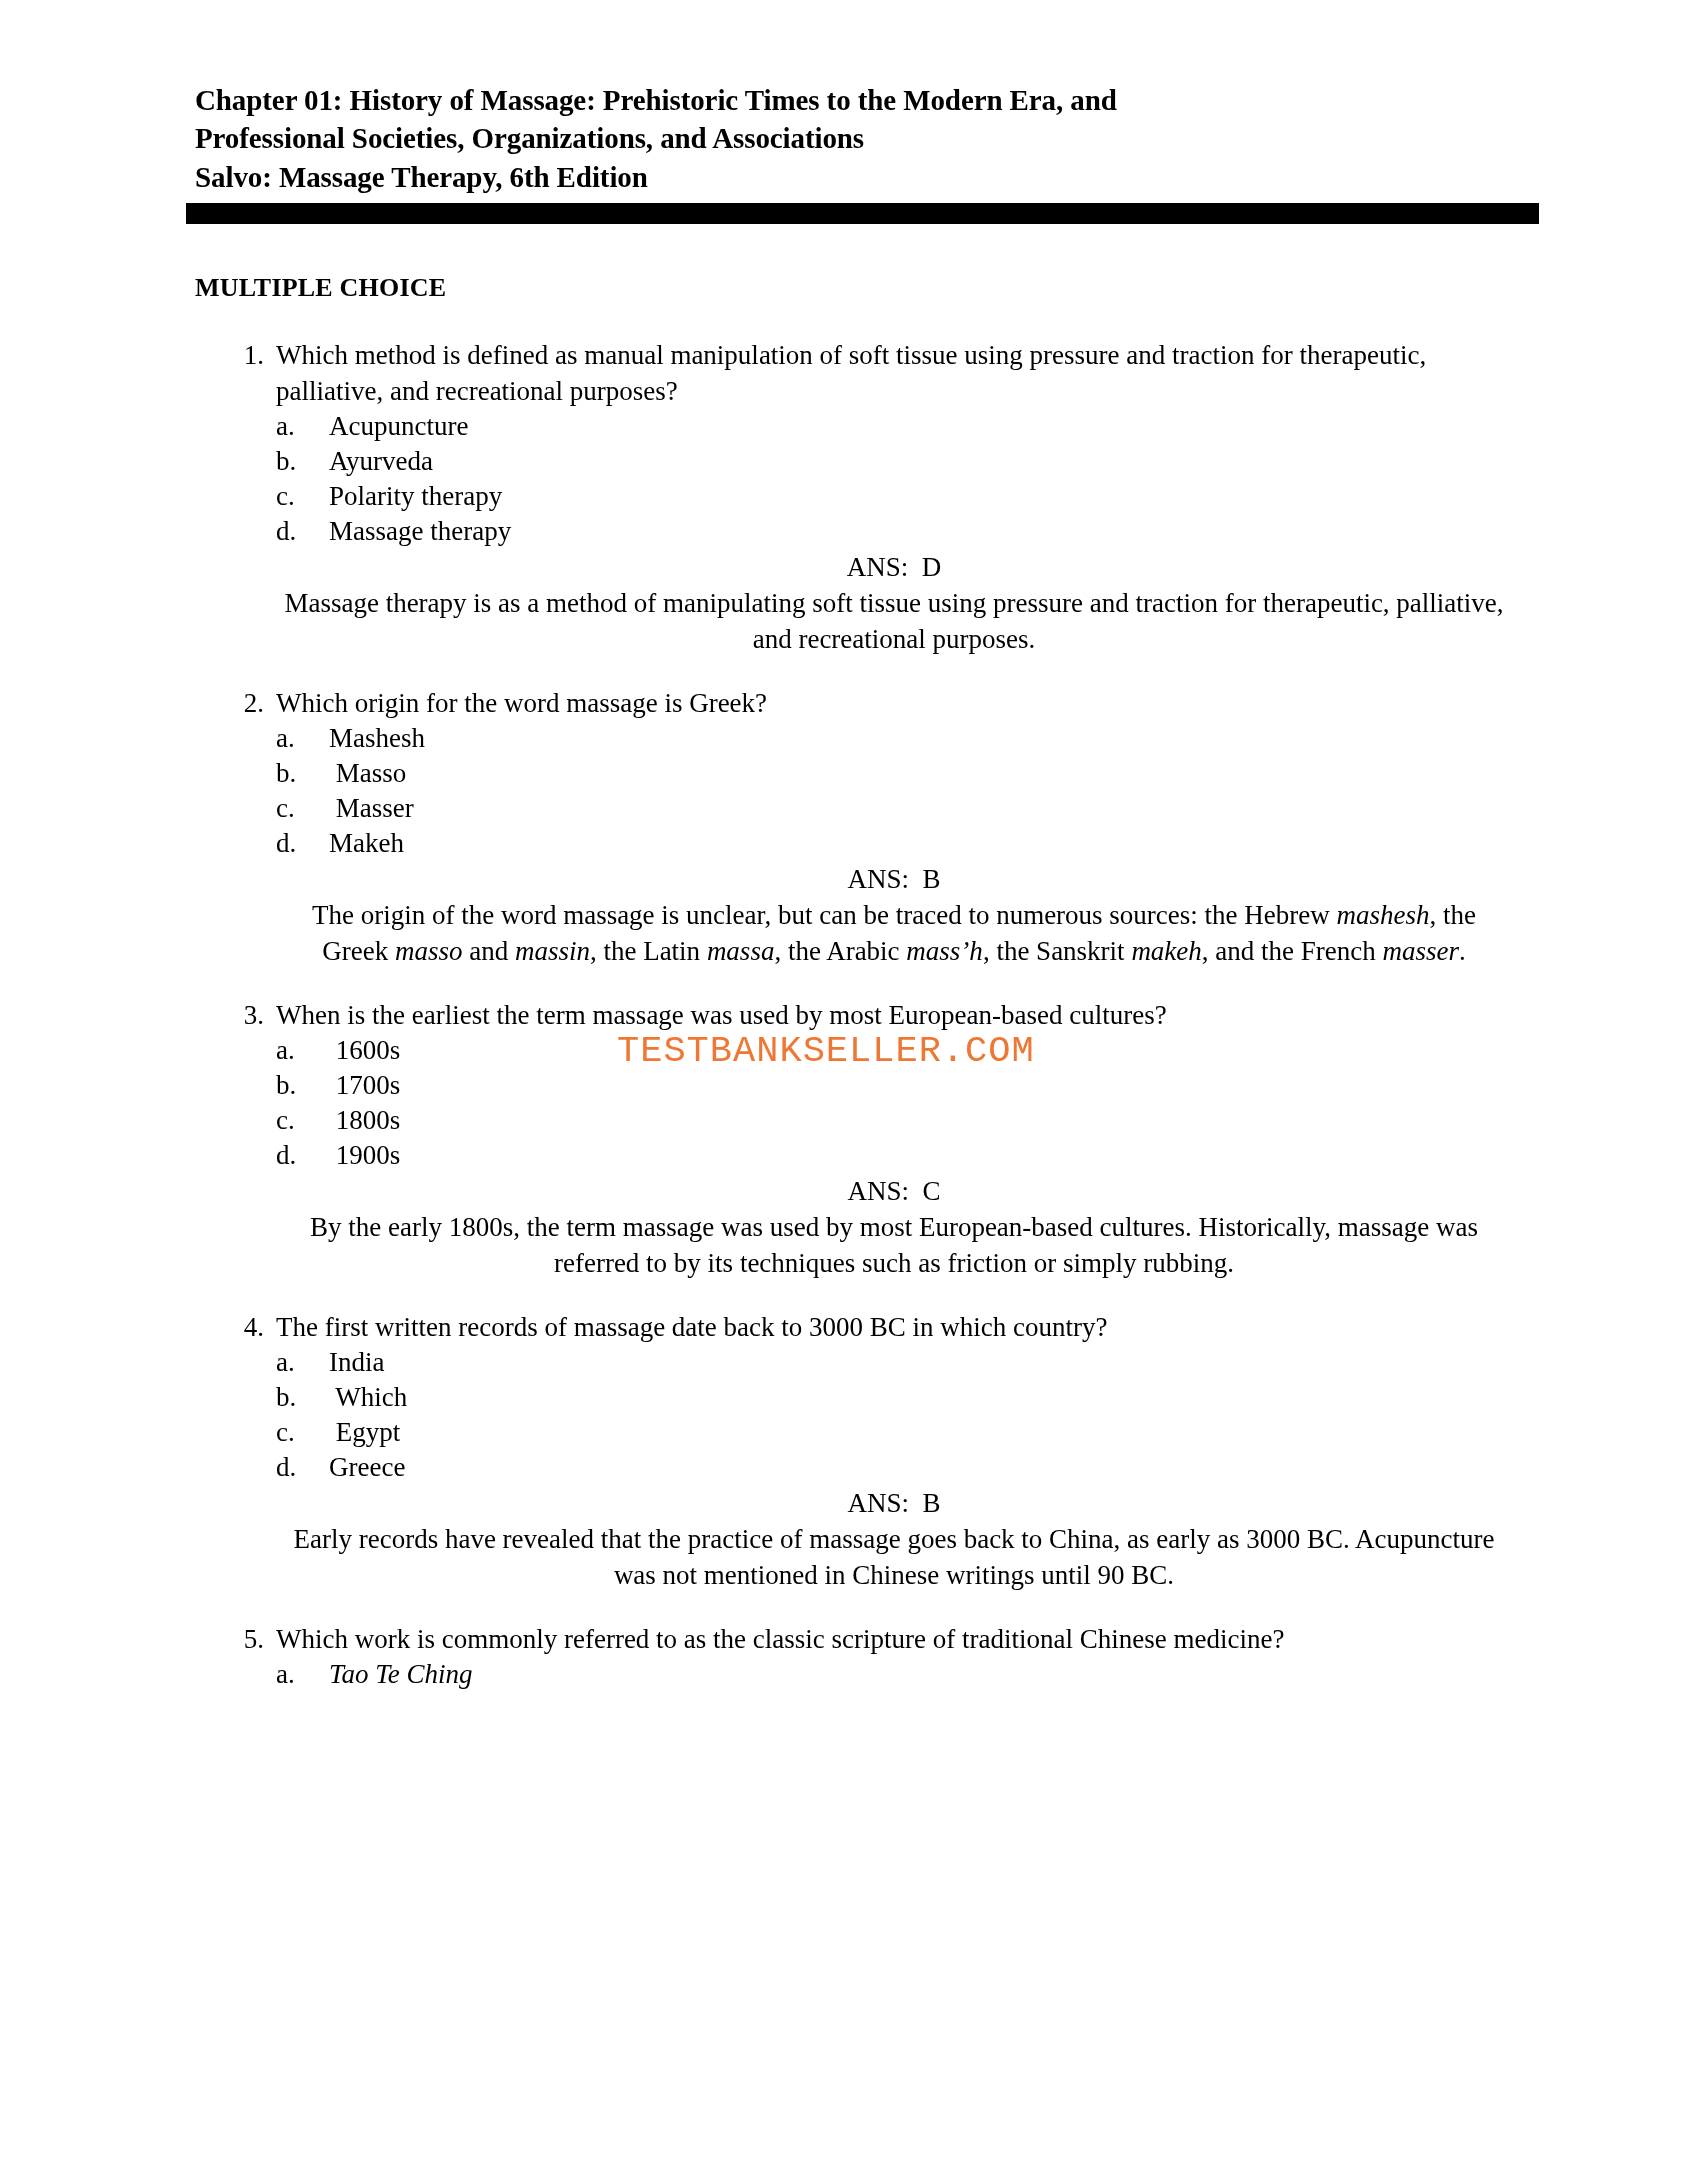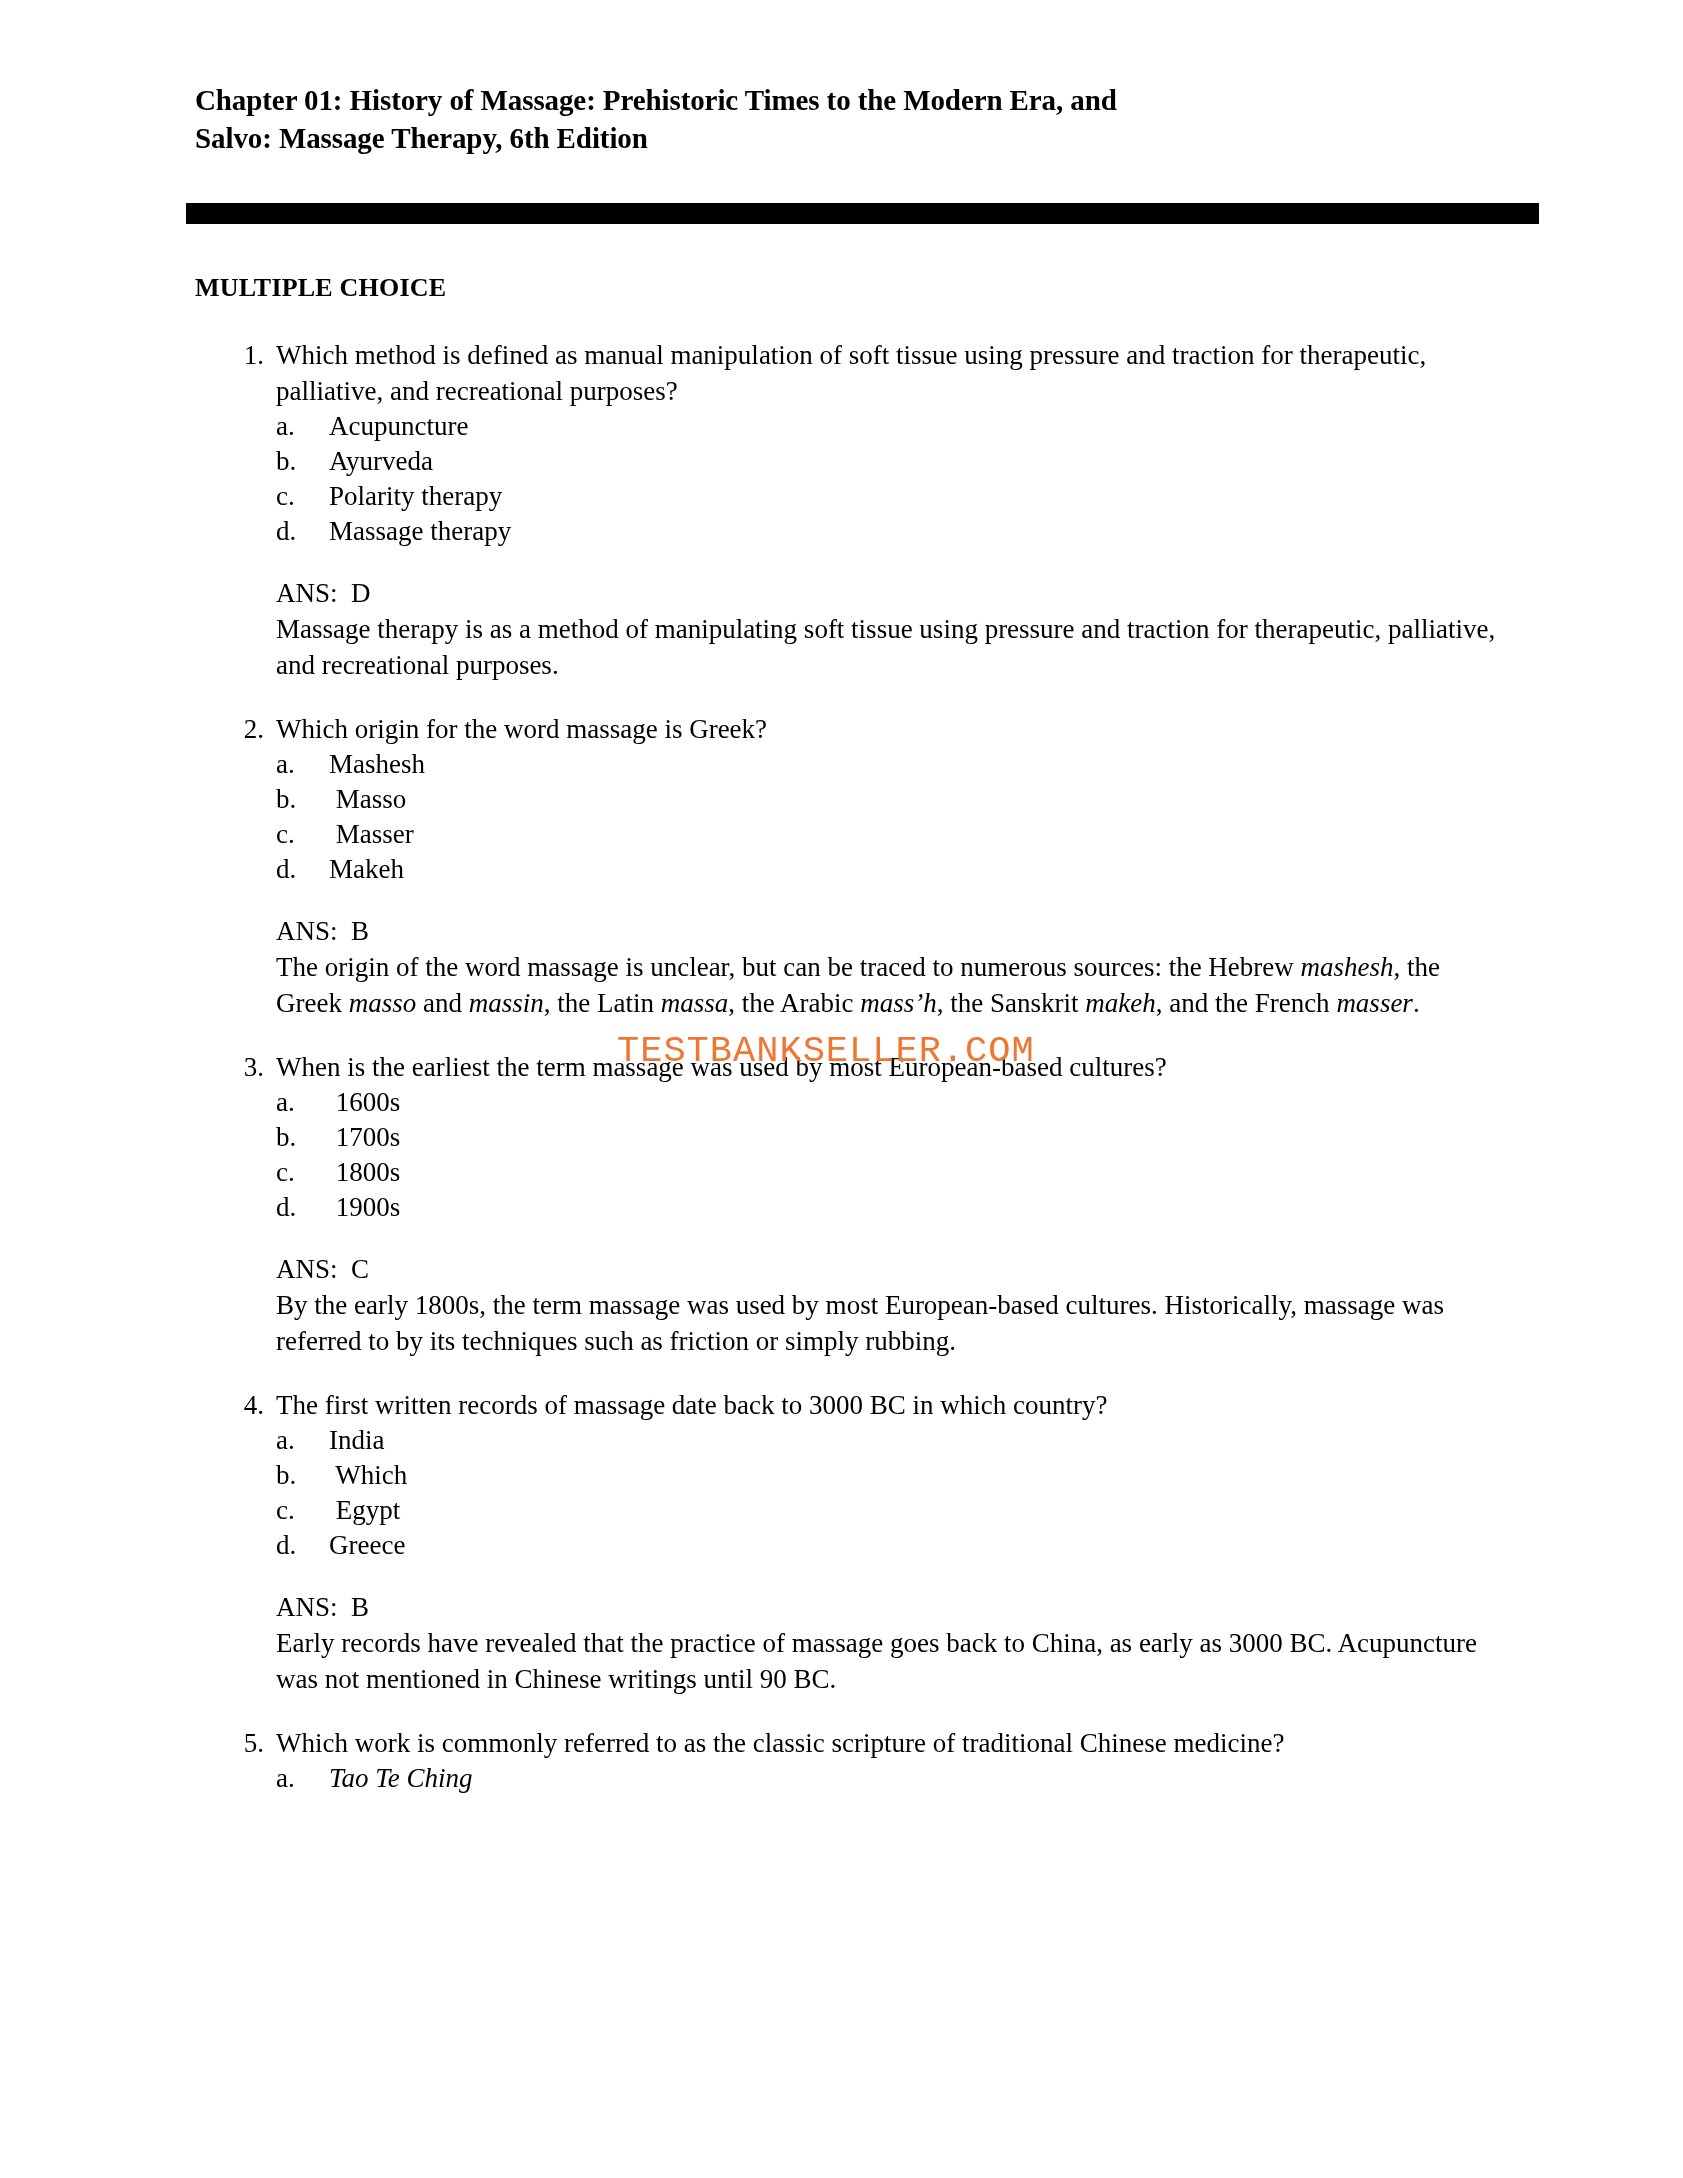--- a/index.html
+++ b/index.html
@@ -108,24 +108,24 @@
     text-align: left;
   }
   .option .opt-text {
     display: inline;
   }
   .option .opt-text.italic {
     font-style: italic;
   }
 
   .answer-block {
-    margin-top: 26px;
     padding-left: 81px;
     font-size: 27px;
     line-height: 36px;
+    text-align: center;
   }
   .ans-label {
     white-space: pre;
   }
   .rationale {
     font-size: 27px;
     line-height: 36px;
   }
   .rationale i {
     font-style: italic;
@@ -144,20 +144,21 @@
     pointer-events: none;
   }
 </style>
 </head>
 <body>
 
 <div class="page">
 
   <div class="doc-header">
     <div class="hline">Chapter 01: History of Massage: Prehistoric Times to the Modern Era, and</div>
+    <div class="hline">Professional Societies, Organizations, and Associations</div>
     <div class="hline">Salvo: Massage Therapy, 6th Edition</div>
   </div>
 
   <div class="header-rule"></div>
 
   <div class="section-heading">MULTIPLE CHOICE</div>
 
   <div class="questions" id="questions-container">
       <div class="question-block">
         <div class="q-row">

